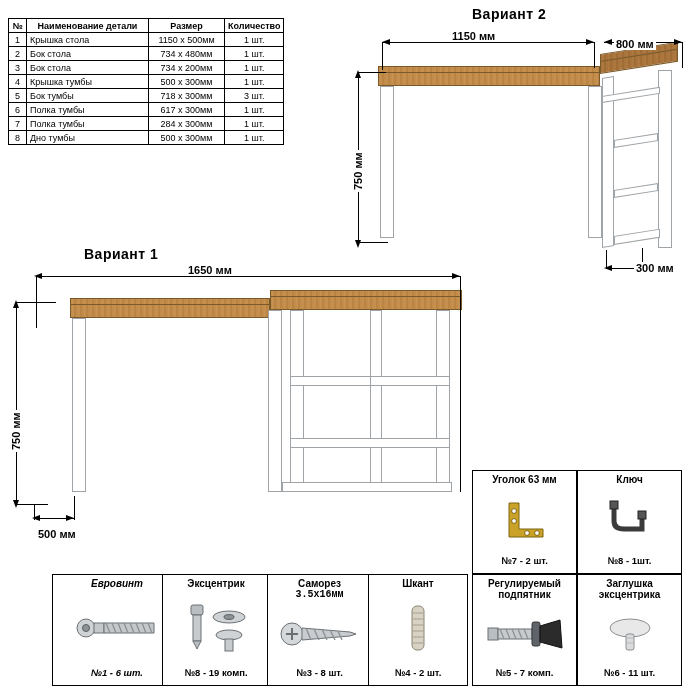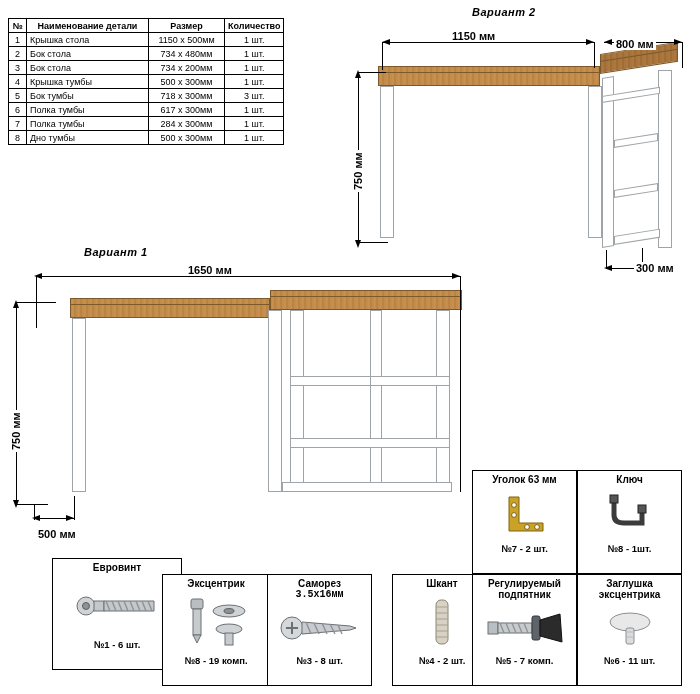--- a/index.html
+++ b/index.html
@@ -15,21 +15,21 @@
     border:1px solid #000;padding:1px 3px;height:14px;box-sizing:border-box;
     background:#fff;
   }
   #parts-table th{font-weight:bold;text-align:center;}
   #parts-table td.num{text-align:center;width:18px;}
   #parts-table td.name{text-align:left;width:122px;}
   #parts-table td.size{text-align:center;width:76px;}
   #parts-table td.qty{text-align:center;width:56px;}
 
   
-  .heading{font-weight:bold;font-size:11px;letter-spacing:.5px;font-style:italic;}
+  .heading{font-weight:bold;font-size:14px;letter-spacing:.5px;}
 
   
   .panel{position:absolute;background:#ffffff;border:1px solid #9fa4a8;box-sizing:border-box;}
   .wood{position:absolute;box-sizing:border-box;border:1px solid #7a5a2a;
         background:repeating-linear-gradient(90deg,#c08a46 0px,#c89454 2px,#b87f3c 4px,#c6904e 6px);}
   .wood.dark{background:repeating-linear-gradient(90deg,#a8703a 0px,#b07c42 2px,#9c6832 4px,#ae7a40 6px);}
 
   
   .dimline{position:absolute;background:#000;}
   .dim-h{height:1px;}
@@ -43,21 +43,21 @@
   .arrow-u{border-left:3.5px solid transparent;border-right:3.5px solid transparent;border-bottom:8px solid #000;}
   .arrow-d{border-left:3.5px solid transparent;border-right:3.5px solid transparent;border-top:8px solid #000;}
   .dimlabel{position:absolute;font-size:11px;font-weight:bold;background:#fff;padding:0 2px;white-space:nowrap;}
   .dimlabel.vert{transform:rotate(-90deg);transform-origin:left top;}
 
   
   .hwbox{position:absolute;border:1px solid #000;box-sizing:border-box;background:#fff;
          display:flex;flex-direction:column;align-items:center;}
   .hw-title{font-size:10px;font-weight:bold;text-align:center;line-height:11px;padding-top:3px;}
   .hw-art{flex:1;display:flex;align-items:center;justify-content:center;width:100%;}
-  .hw-caption{font-size:9.5px;font-weight:bold;text-align:right;padding-bottom:19px;}
+  .hw-caption{font-size:9.5px;font-weight:bold;text-align:right;padding-bottom:7px;}
 </style>
 </head>
 <body>
 
 <table id="parts-table" class="abs">
   <thead>
     <tr>
       <th>№</th>
       <th>Наименование детали</th>
       <th>Размер</th>
@@ -227,21 +227,21 @@
   <div class="hw-art">
     <svg width="56" height="42" viewBox="0 0 56 42">
       <path d="M12 6 L12 22 Q12 30 22 30 L40 30 L40 18" fill="none" stroke="#3b3b3b" stroke-width="5" stroke-linecap="round"></path>
       <rect x="8" y="2" width="8" height="8" fill="#555" stroke="#222"></rect>
       <rect x="36" y="12" width="8" height="8" fill="#555" stroke="#222"></rect>
     </svg>
   </div>
   <div class="hw-caption">№8 - 1шт.</div>
 </div>
 
-<div class="hwbox" style="left:52px;top:558px;width:130px;height:112px;">
+<div class="hwbox" style="left:52px;top:574px;width:130px;height:112px;font-style:italic;">
   <div class="hw-title">Евровинт</div>
   <div class="hw-art">
     <svg width="86" height="30" viewBox="0 0 86 30">
       <ellipse cx="12" cy="15" rx="9" ry="9" fill="#cfd3d6" stroke="#6b7074"></ellipse>
       <circle cx="12" cy="15" r="3.5" fill="#8d9295" stroke="#5a5f63"></circle>
       <rect x="20" y="10" width="10" height="10" fill="#c4c8cb" stroke="#6b7074"></rect>
       <path d="M30 10 L80 10 L80 20 L30 20 Z" fill="#c4c8cb" stroke="#6b7074"></path>
       <path d="M32 10 l4 10 M38 10 l4 10 M44 10 l4 10 M50 10 l4 10 M56 10 l4 10 M62 10 l4 10 M68 10 l4 10 M74 10 l4 10" stroke="#8d9295" stroke-width="1.4" fill="none"></path>
     </svg>
   </div>
@@ -271,21 +271,21 @@
     <svg width="84" height="28" viewBox="0 0 84 28">
       <circle cx="14" cy="14" r="11" fill="#d4d8db" stroke="#6b7074"></circle>
       <path d="M8 14 h12 M14 8 v12" stroke="#6b7074" stroke-width="2"></path>
       <path d="M24 8 L72 12 L78 14 L72 16 L24 20 Z" fill="#c8ccd0" stroke="#6b7074"></path>
       <path d="M28 8 l5 12 M36 9 l5 11 M44 9 l5 11 M52 10 l5 10 M60 11 l4 9" stroke="#8d9295" stroke-width="1.4" fill="none"></path>
     </svg>
   </div>
   <div class="hw-caption">№3 - 8 шт.</div>
 </div>
 
-<div class="hwbox" style="left:392px;top:574px;width:100px;height:112px;">
+<div class="hwbox" style="left:368px;top:574px;width:100px;height:112px;">
   <div class="hw-title">Шкант</div>
   <div class="hw-art">
     <svg width="26" height="50" viewBox="0 0 26 50">
       <rect x="7" y="3" width="12" height="44" rx="5" fill="#d8d2c4" stroke="#8c8576"></rect>
       <path d="M7 10 h12 M7 16 h12 M7 22 h12 M7 28 h12 M7 34 h12 M7 40 h12" stroke="#a8a090" stroke-width="1.2"></path>
     </svg>
   </div>
   <div class="hw-caption">№4 - 2 шт.</div>
 </div>
 

